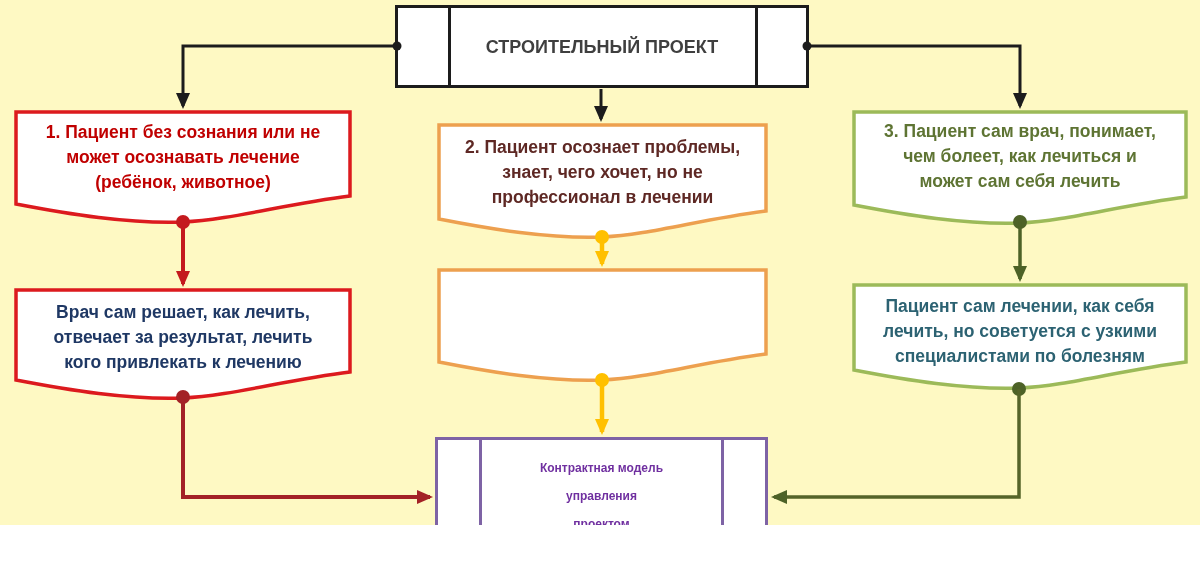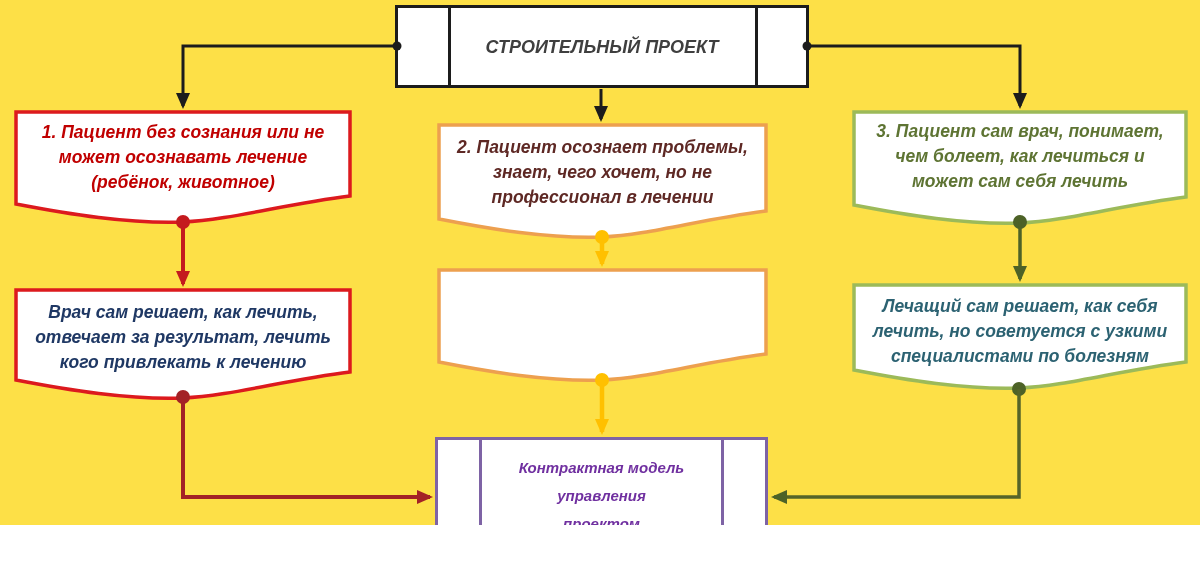--- a/index.html
+++ b/index.html
@@ -1,31 +1,30 @@
 <!DOCTYPE html>
 <html><head>
 <meta charset="utf-8">
 <style>
   html,body{margin:0;padding:0;background:#ffffff;}
   #canvas{
-    position:relative;width:1200px;height:525px;background:#fde047;overflow:hidden;
+    position:relative;width:1200px;height:525px;background:#fef9c3;overflow:hidden;
     font-family:"Liberation Sans", sans-serif;
-    font-style:italic;
   }
   
   .process-box{position:absolute;background:#ffffff;box-sizing:border-box;}
   .process-box .sidebar{position:absolute;top:0;bottom:0;width:3px;}
   .process-box .box-text{position:absolute;inset:0;display:flex;flex-direction:column;
     align-items:center;justify-content:center;text-align:center;font-weight:700;white-space:nowrap;}
   #title-box{left:395px;top:5px;width:414px;height:83px;border:3px solid #1c1c1c;}
   #title-box .sidebar{background:#1c1c1c;}
   #title-box .box-text{color:#3f3f3f;font-size:18px;line-height:26px;}
   #final-box{left:435px;top:437px;width:333px;height:118px;border:3px solid #7e63a5;}
   #final-box .sidebar{background:#7e63a5;}
-  #final-box .box-text{color:#7030a0;font-size:15px;line-height:28px;}
+  #final-box .box-text{color:#7030a0;font-size:12px;line-height:28px;}
   
   .doc-box{position:absolute;}
   .doc-box svg.wave{position:absolute;left:0;top:0;width:100%;height:100%;display:block;}
   .doc-box .box-text{position:absolute;left:0;right:0;text-align:center;font-weight:700;
     font-size:17.5px;line-height:25px;white-space:nowrap;}
   .t-red{color:#c00000;}
   .t-navy{color:#1f3864;}
   .t-maroon{color:#5e2824;}
   .t-green{color:#5e7433;}
   .t-teal{color:#2c6272;}
@@ -93,21 +92,21 @@
     <svg class="wave" viewBox="0 0 331 120">
         <path fill="#ffffff" stroke-width="3.5" stroke="#eda04f" d="M2,2 L329,2 L329,86 C264.8,94 211.8,110 165.5,112 C112.5,114 53.0,104 2,94 Z"></path>
       </svg>
   </div>
 
   <div class="doc-box" style="left:852px;top:283px;width:336px;height:113px">
     <svg class="wave" viewBox="0 0 336 113">
         <path fill="#ffffff" stroke-width="3.5" stroke="#9cba59" d="M2,2 L334,2 L334,79 C268.8,87 215.0,103 168.0,105 C114.2,107 53.8,97 2,87 Z"></path>
       </svg>
     <div class="box-text t-teal" style="top:11px">
-      <div>Лечащий сам решает, как себя</div>
+      <div>Пациент сам лечении, как себя</div>
       <div>лечить, но советуется с узкими</div>
       <div>специалистами по болезням</div>
     </div>
   </div>
 
   <div id="final-box" class="process-box">
     <div class="sidebar" style="left:41px"></div>
     <div class="sidebar" style="right:41px"></div>
     <div class="box-text">
       <div>Контрактная модель</div>

